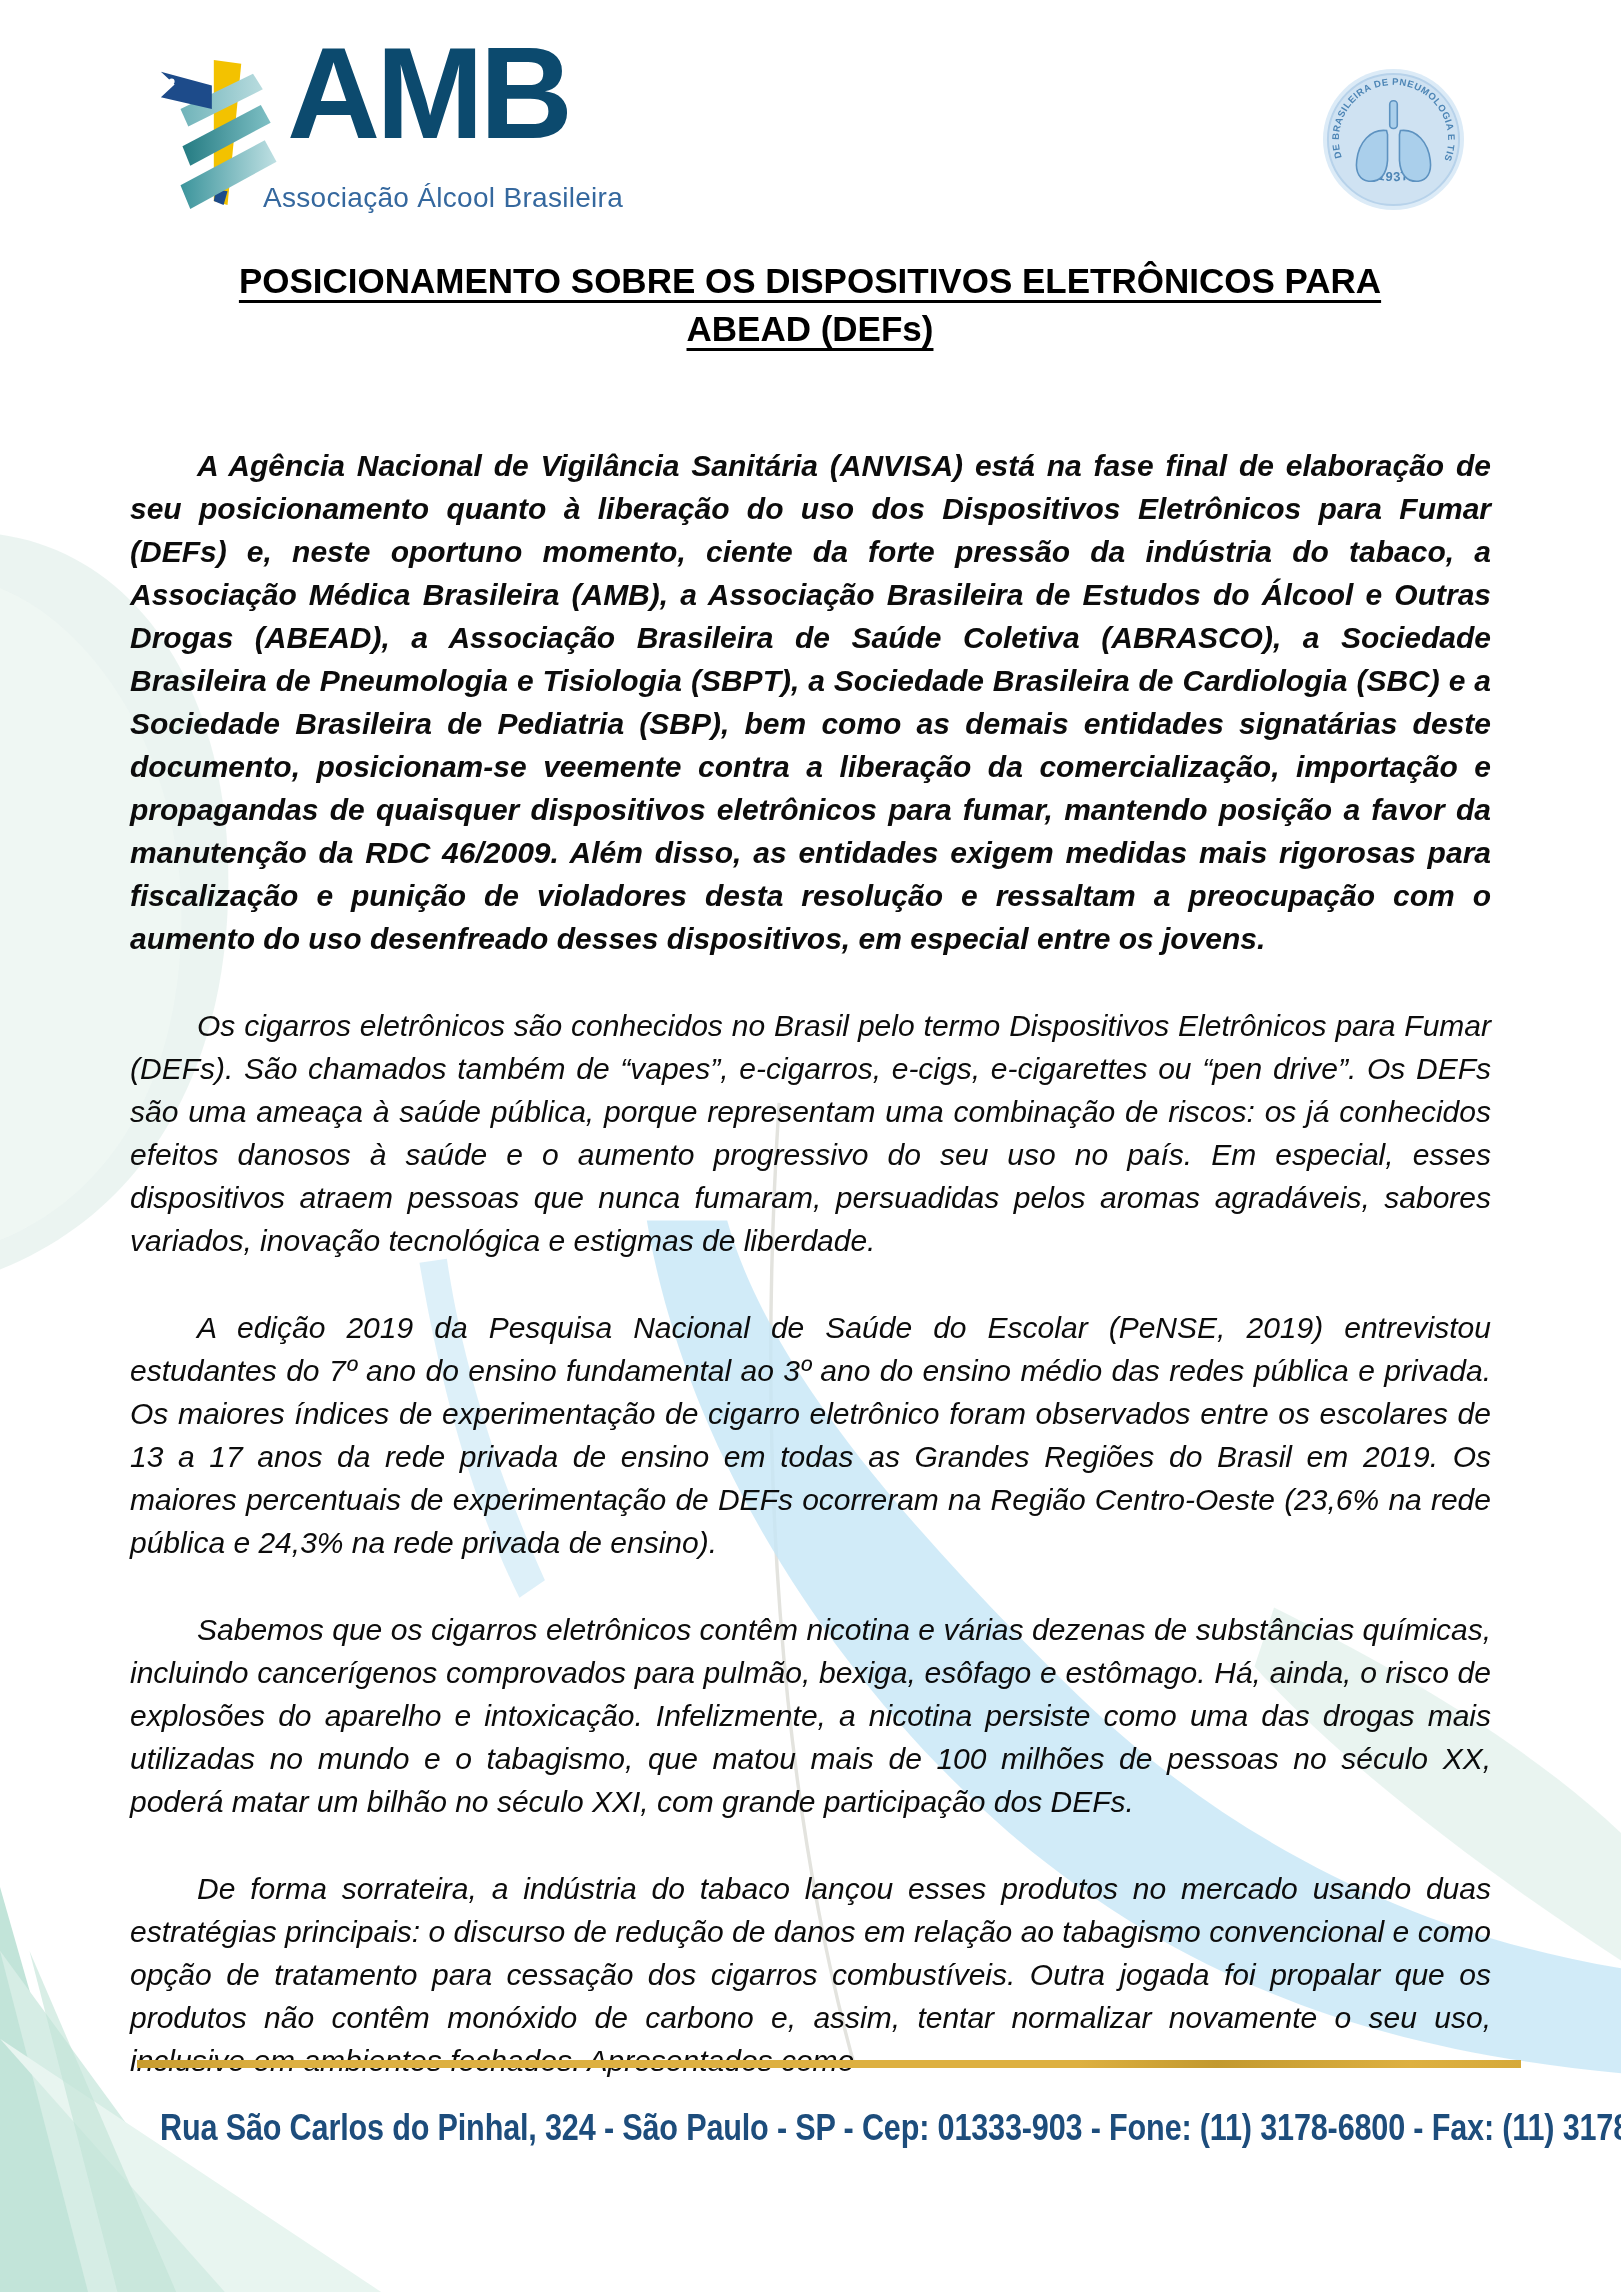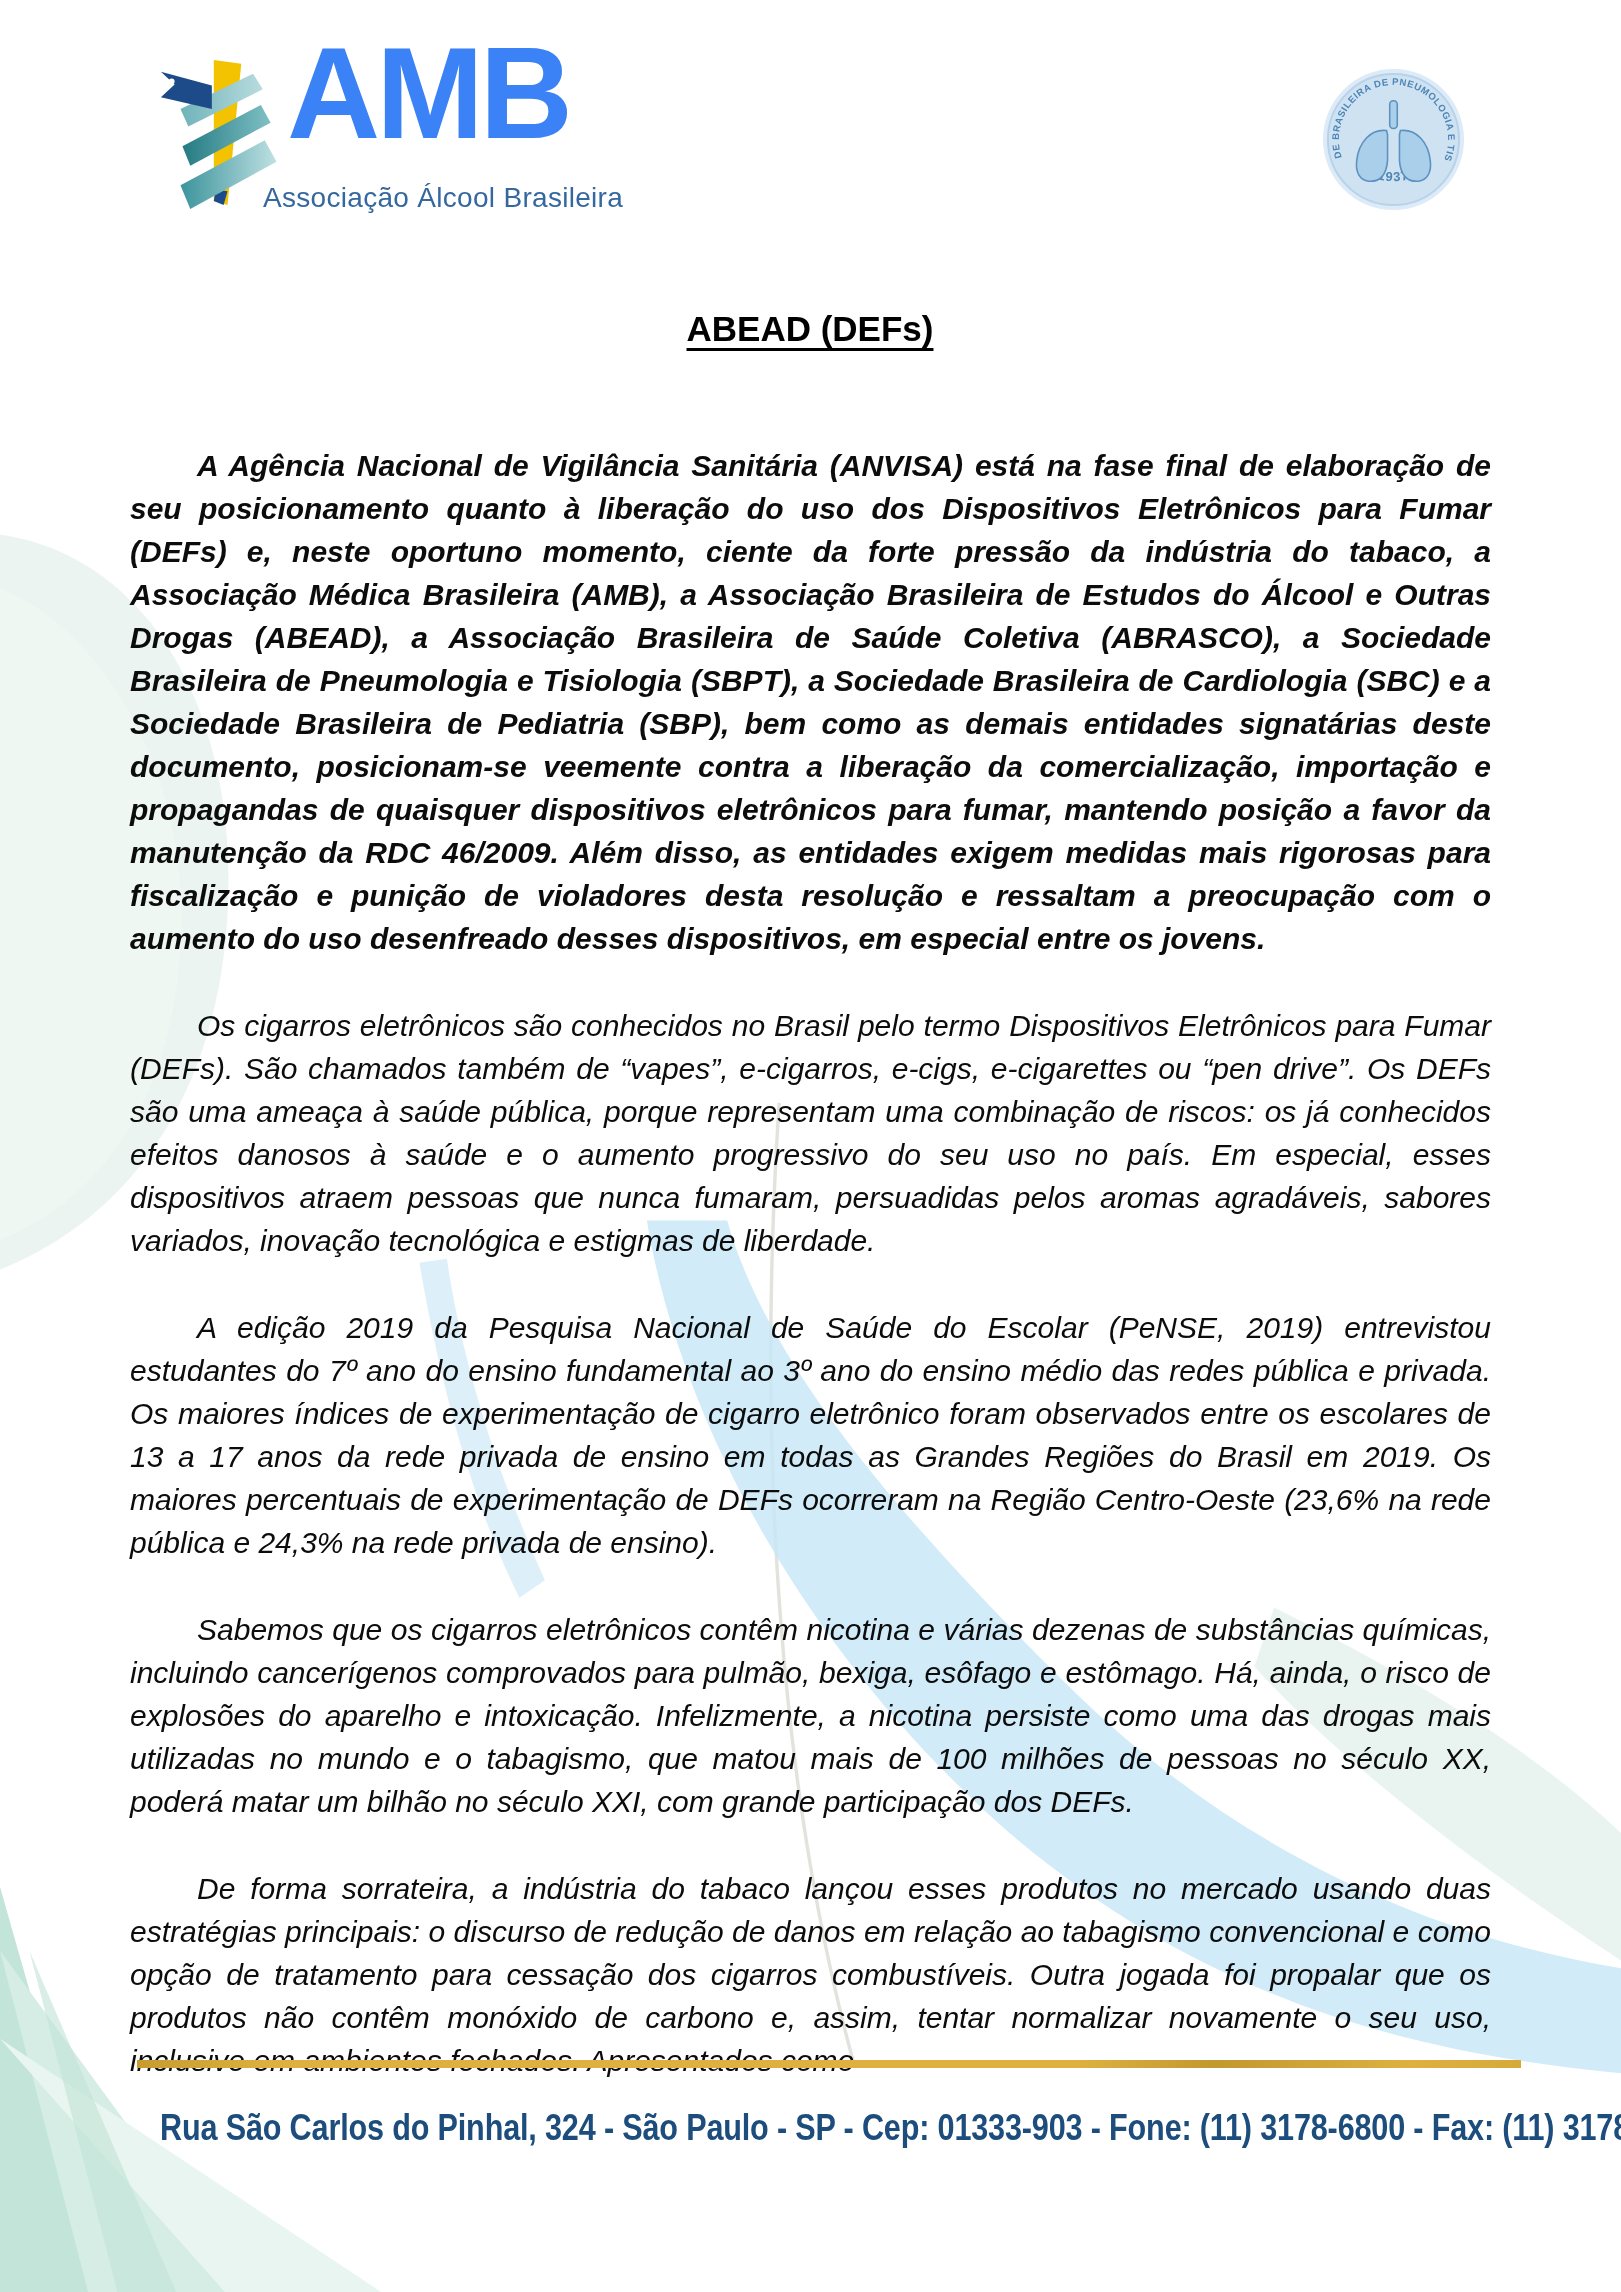--- a/index.html
+++ b/index.html
@@ -12,21 +12,21 @@
     margin:0 auto;
   }
   .bg{position:absolute;inset:0;z-index:0;}
   .content{position:relative;z-index:1;}
 
   
   .amb-icon{position:absolute;left:155px;top:45px;width:147px;height:169px;}
   .amb-text{
     position:absolute;left:287px;top:29px;
     font-size:129px;font-weight:700;letter-spacing:-3.9px;
-    color:#3b82f6;line-height:1;
+    color:#0c4a6e;line-height:1;
   }
   .amb-subtitle{
     position:absolute;left:263px;top:182px;
     font-size:28px;color:#35689e;letter-spacing:0.3px;
   }
   .sbpt-seal{position:absolute;left:1319px;top:65px;width:149px;height:149px;}
 
   
   .doc-title{
     position:absolute;left:130px;top:257px;width:1360px;
@@ -134,21 +134,21 @@
       </text>
 
       <g>
         <rect x="71.2" y="36" width="7.6" height="28" rx="3.5" fill="#aacfeb" stroke="#5d92c0" stroke-width="1.6"></rect>
         <path d="M68,66 C52,64 40,78 38,96 C36.5,108 41,116 50,117 C62,118 68,110 69,96 L69,70 Z" fill="#aacfeb" stroke="#5d92c0" stroke-width="1.6"></path>
         <path d="M82,66 C98,64 110,78 112,96 C113.5,108 109,116 100,117 C88,118 82,110 81,96 L81,70 Z" fill="#aacfeb" stroke="#5d92c0" stroke-width="1.6"></path>
       </g>
     </svg>
 
     <h1 class="doc-title">
-      <br>
+      <span>POSICIONAMENTO SOBRE OS DISPOSITIVOS ELETRÔNICOS PARA</span><br>
       <span>ABEAD (DEFs)</span>
     </h1>
 
     <div class="body-text">
       <p class="lead">A Agência Nacional de Vigilância Sanitária (ANVISA) está na fase final de elaboração de seu posicionamento quanto à liberação do uso dos Dispositivos Eletrônicos para Fumar (DEFs) e, neste oportuno momento, ciente da forte pressão da indústria do tabaco, a Associação Médica Brasileira (AMB), a Associação Brasileira de Estudos do Álcool e Outras Drogas (ABEAD), a Associação Brasileira de Saúde Coletiva (ABRASCO), a Sociedade Brasileira de Pneumologia e Tisiologia (SBPT), a Sociedade Brasileira de Cardiologia (SBC) e a Sociedade Brasileira de Pediatria (SBP), bem como as demais entidades signatárias deste documento, posicionam-se veemente contra a liberação da comercialização, importação e propagandas de quaisquer dispositivos eletrônicos para fumar, mantendo posição a favor da manutenção da RDC 46/2009.  Além disso, as entidades exigem medidas mais rigorosas para fiscalização e punição de violadores desta resolução e ressaltam a preocupação com o aumento do uso desenfreado desses dispositivos, em especial entre os jovens.</p>
       <p>Os cigarros eletrônicos são conhecidos no Brasil pelo termo Dispositivos Eletrônicos para Fumar (DEFs). São chamados também de “vapes”, e-cigarros, e-cigs, e-cigarettes ou “pen drive”. Os DEFs são uma ameaça à saúde pública, porque representam uma combinação de riscos: os já conhecidos efeitos danosos à saúde e o aumento progressivo do seu uso no país. Em especial, esses dispositivos atraem pessoas que nunca fumaram, persuadidas pelos aromas agradáveis, sabores variados, inovação tecnológica e estigmas de liberdade.</p>
       <p>A edição 2019 da Pesquisa Nacional de Saúde do Escolar (PeNSE, 2019) entrevistou estudantes do 7º ano do ensino fundamental ao 3º ano do ensino médio das redes pública e privada. Os maiores índices de experimentação de cigarro eletrônico foram observados entre os escolares de 13 a 17 anos da rede privada de ensino em todas as Grandes Regiões do Brasil em 2019. Os maiores percentuais de experimentação de DEFs ocorreram na Região Centro-Oeste (23,6% na rede pública e 24,3% na rede privada de ensino).</p>
       <p>Sabemos que os cigarros eletrônicos contêm nicotina e várias dezenas de substâncias químicas, incluindo cancerígenos comprovados para pulmão, bexiga, esôfago e estômago. Há, ainda, o risco de explosões do aparelho e intoxicação. Infelizmente, a nicotina persiste como uma das drogas mais utilizadas no mundo e o tabagismo, que matou mais de 100 milhões de pessoas no século XX, poderá matar um bilhão no século XXI, com grande participação dos DEFs.</p>
       <p>De forma sorrateira, a indústria do tabaco lançou esses produtos no mercado usando duas estratégias principais: o discurso de redução de danos em relação ao tabagismo convencional e como opção de tratamento para cessação dos cigarros combustíveis. Outra jogada foi propalar que os produtos não contêm monóxido de carbono e, assim, tentar normalizar novamente o seu uso, inclusive em ambientes fechados. Apresentados como</p>
     </div>

